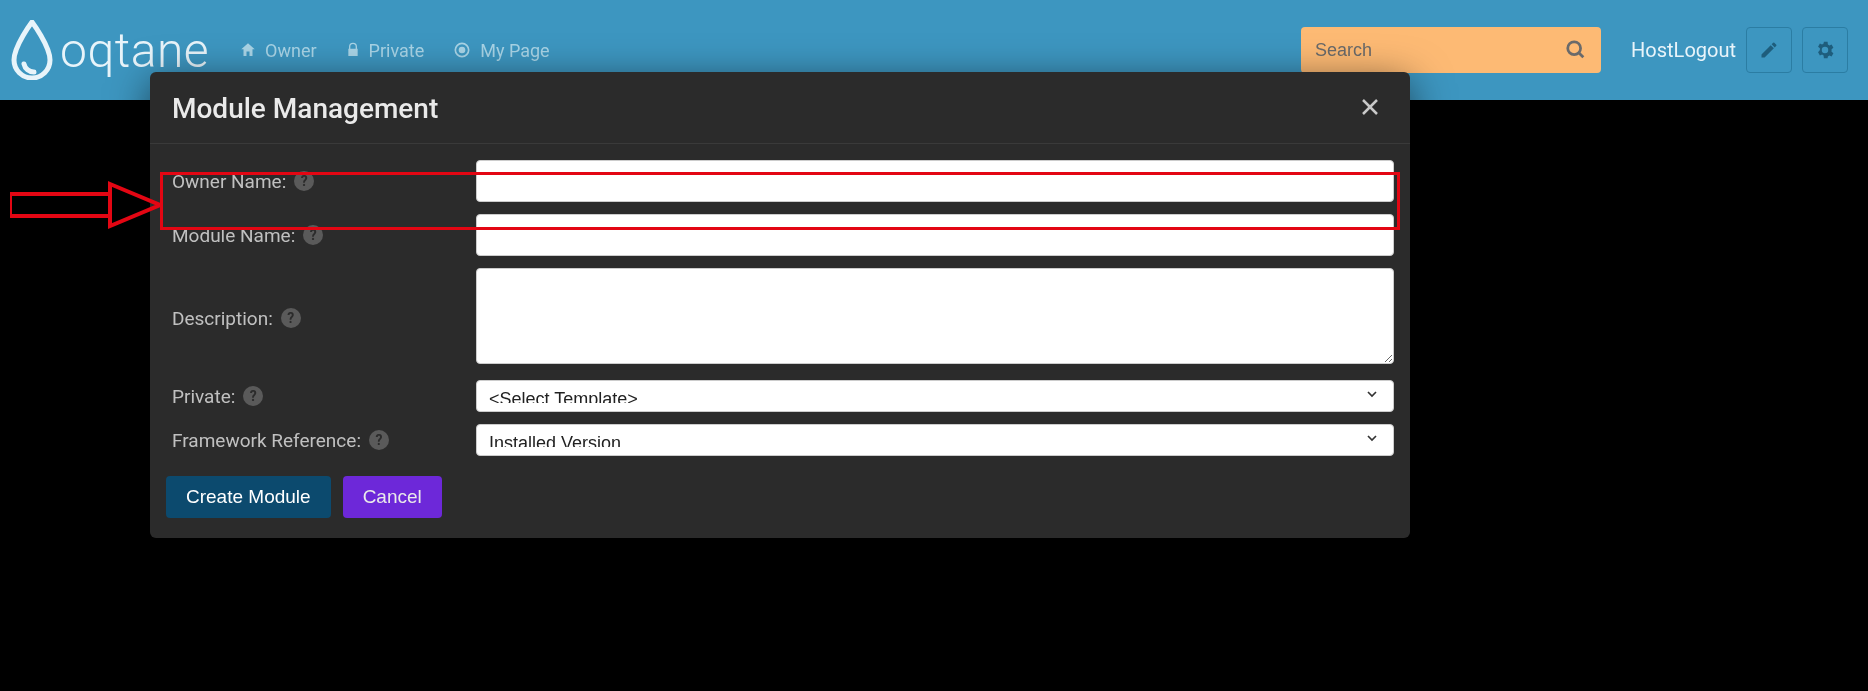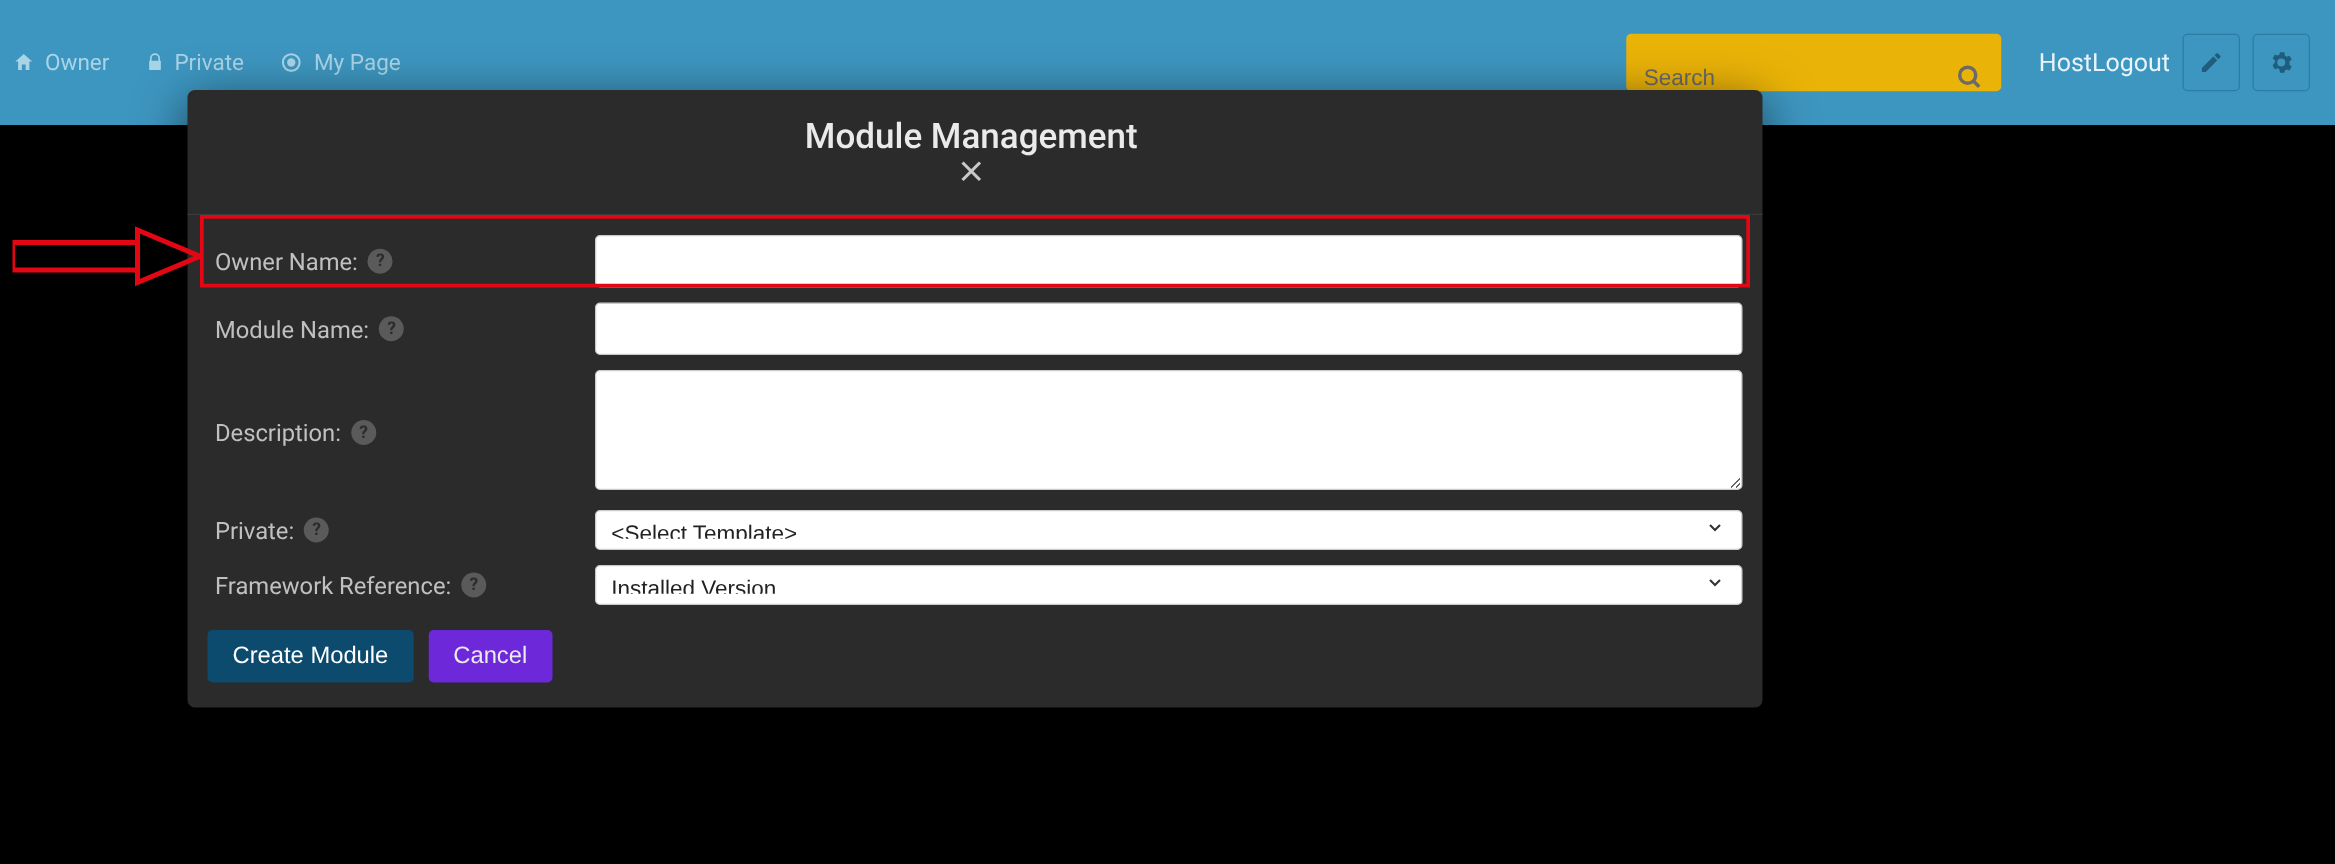--- a/index.html
+++ b/index.html
@@ -46,22 +46,22 @@
     font-size: 18px;
     cursor: pointer;
   }
   .nav-link svg { flex: 0 0 auto; }
   .nav-link span { white-space: nowrap; }
 
   .topbar-spacer { flex: 1 1 auto; }
 
   .searchbox {
     display: flex;
-    align-items: flex-end;
-    background: #eab308;
+    align-items: center;
+    background: #fdba74;
     border-radius: 4px;
     height: 46px;
     width: 300px;
     padding: 0 14px;
     margin-right: 30px;
   }
   .searchbox input {
     flex: 1;
     border: none;
     background: transparent;
@@ -122,21 +122,20 @@
     box-shadow: 0 10px 40px rgba(0,0,0,0.6);
     color: #d9d9d9;
     z-index: 40;
   }
   .modal-header {
     display: flex;
     align-items: center;
     justify-content: space-between;
     padding: 20px 28px 18px 22px;
     border-bottom: 1px solid #3a3a3a;
-    flex-direction: column;
   }
   .modal-title {
     font-size: 28px;
     font-weight: 500;
     color: #eaeaea;
   }
   .modal-close {
     cursor: pointer;
     color: #c9c9c9;
   }
@@ -224,20 +223,29 @@
     padding: 10px 20px;
     cursor: pointer;
   }
   .btn-primary { background: #0c4a6e; color: #fff; }
   .btn-secondary { background: #6d28d9; color: #eaeaea; }
 </style>
 </head>
 <body>
 
 <div class="topbar">
+  <div class="logo">
+    <span class="logo-mark">
+      <svg width="44" height="60" viewBox="0 0 44 60">
+        <path d="M22 2 C22 2 4 26 4 40 a18 18 0 0 0 36 0 C40 26 22 2 22 2 Z" fill="none" stroke="#e8f4fa" stroke-width="5"></path>
+        <path d="M14 44 a10 10 0 0 0 10 8" fill="none" stroke="#e8f4fa" stroke-width="5" stroke-linecap="round"></path>
+      </svg>
+    </span>
+    <span class="logo-text">oqtane</span>
+  </div>
 
   <div class="nav-links">
     <div class="nav-link">
       <svg width="18" height="18" viewBox="0 0 24 24" fill="#a9d4e6">
           <path d="M12 3l9 8h-3v9h-4v-6H10v6H6v-9H3z"></path>
         </svg>
       <span>Owner</span>
     </div>
     <div class="nav-link">
       <svg width="16" height="18" viewBox="0 0 24 24" fill="#a9d4e6">

